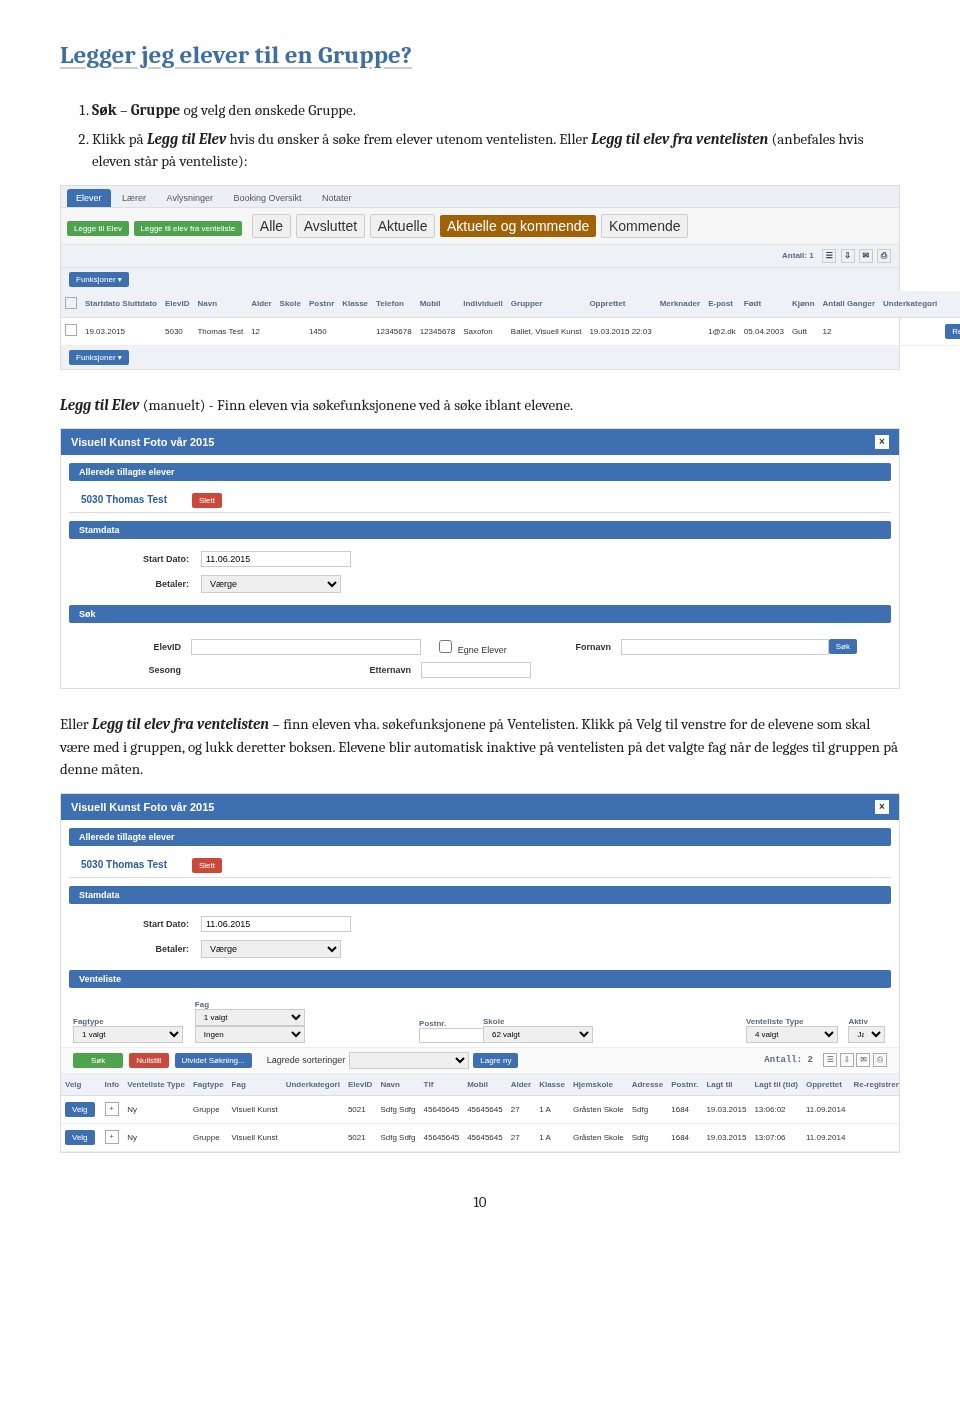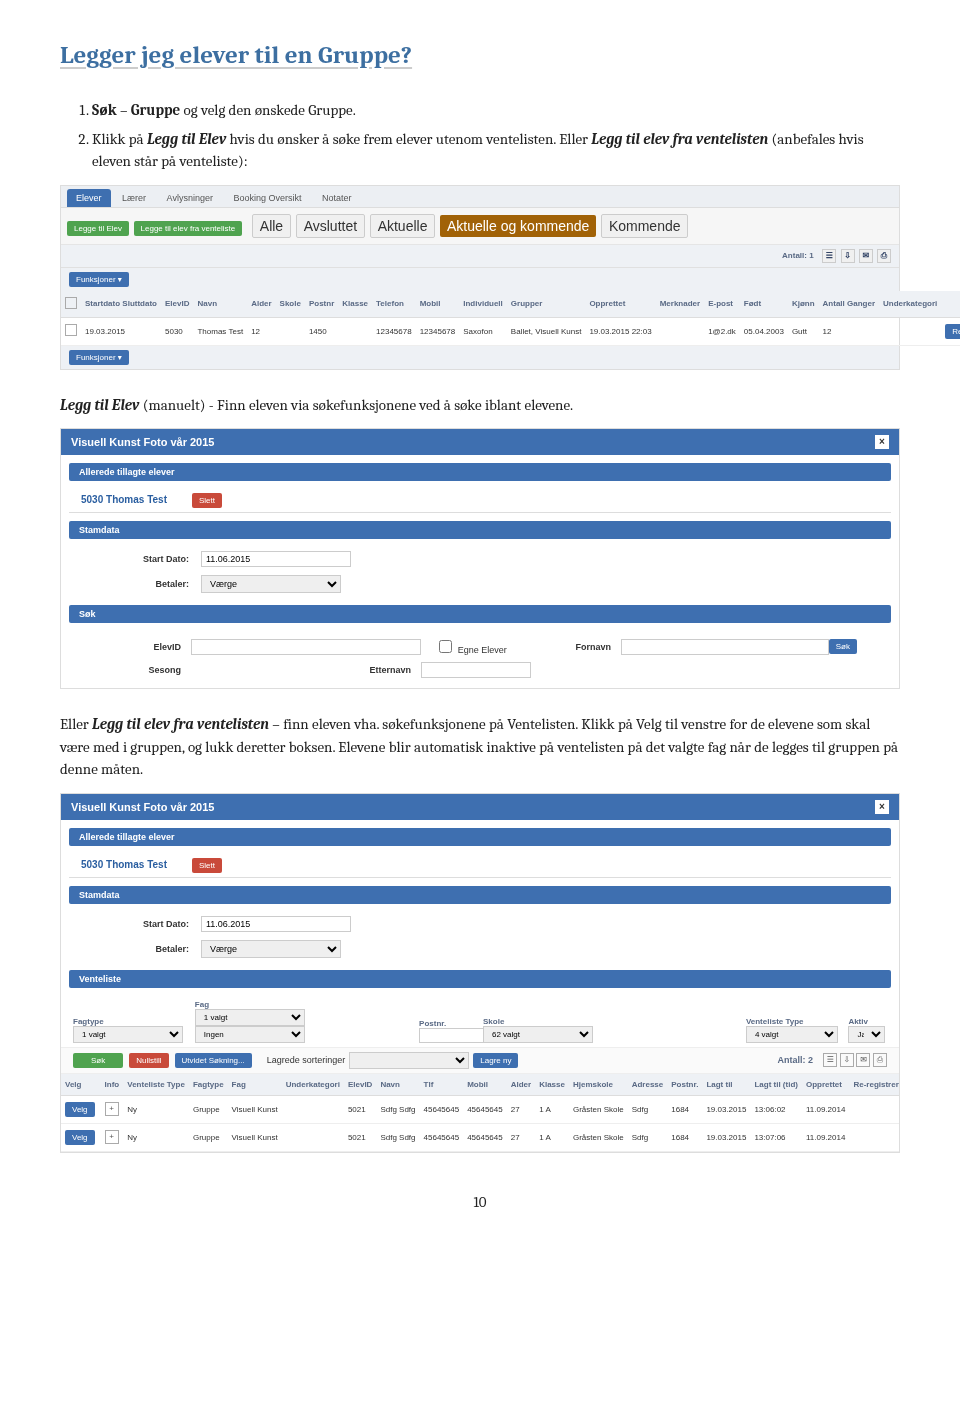--- a/index.html
+++ b/index.html
@@ -405,21 +405,21 @@
 
   <div class="vl-btnbar">
     <span class="btn btn-green" style="padding:3px 18px;">Søk</span>
     <span class="btn btn-red">Nullstill</span>
     <span class="btn btn-blue">Utvidet Søkning...</span>
     &nbsp;&nbsp;
     <span>Lagrede sorteringer</span>
     <select style="width:120px;"><option></option></select>
     <span class="btn btn-blue">Lagre ny</span>
     <span class="spacer"></span>
-    <b style="color:#5a6a85;">Antall: 2</b>
+    <b style="color:#5a6a85;font-family:Liberation Mono, monospace;">Antall: 2</b>
     &nbsp;
     <span class="icons">
       <span class="infoico">☰</span>
       <span class="infoico">⇩</span>
       <span class="infoico">✉</span>
       <span class="infoico">⎙</span>
     </span>
   </div>
 
   <div style="overflow-x:auto;">

